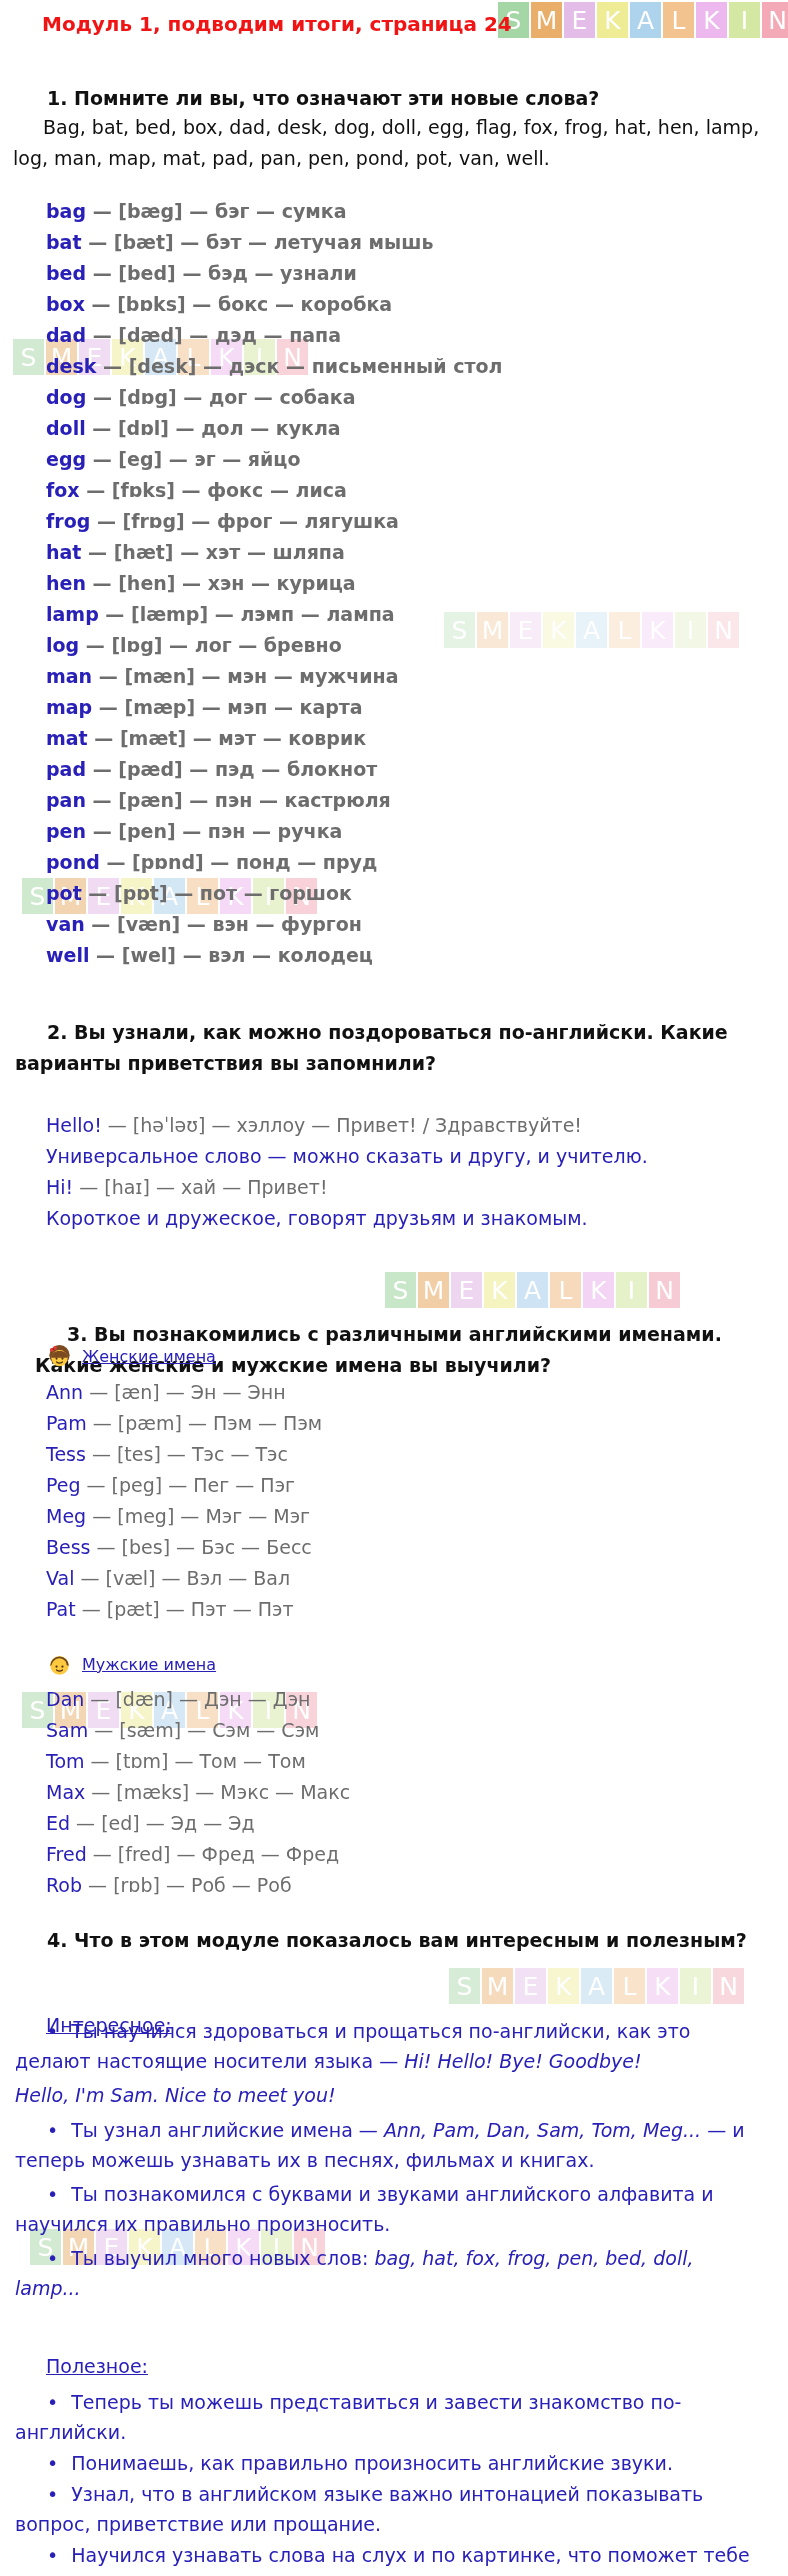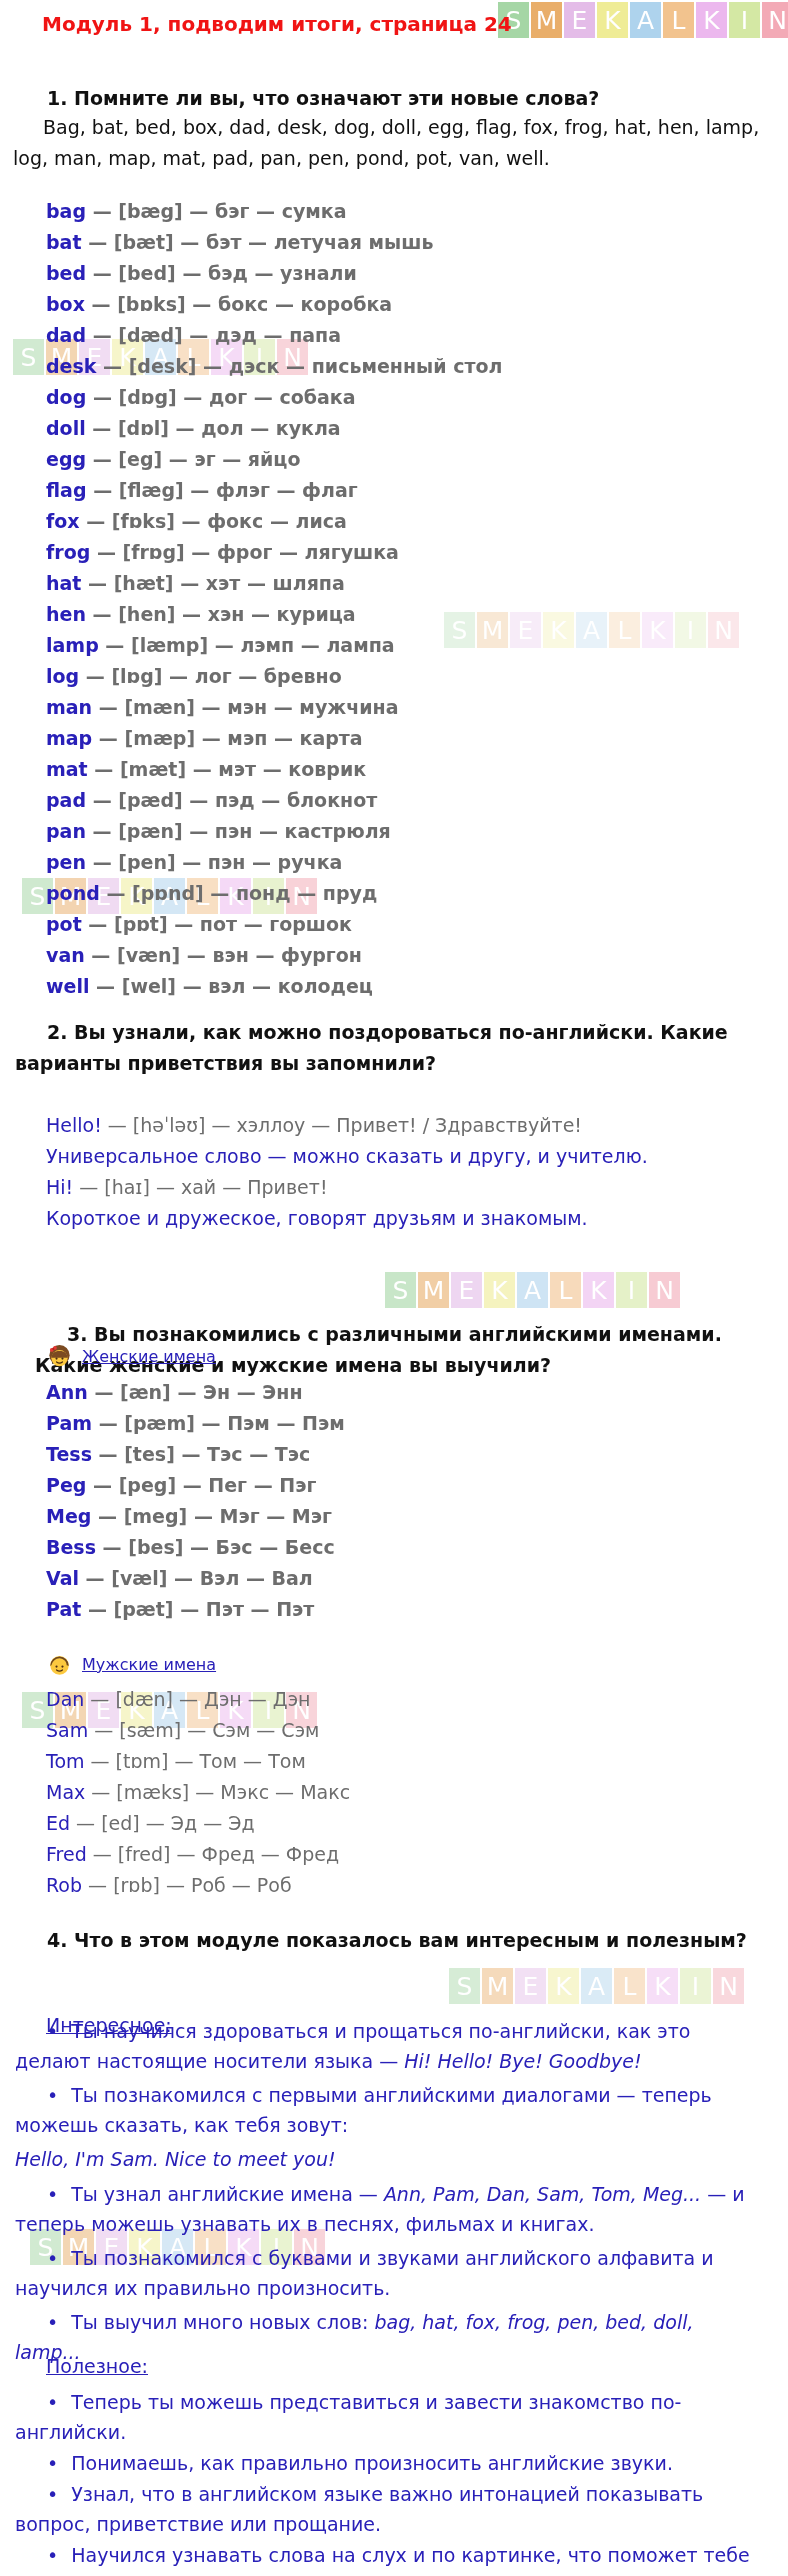--- a/index.html
+++ b/index.html
@@ -141,21 +141,20 @@
   <div class="abs" id="vocab" style="top:196px;font-weight:bold;">
       <div class="row"><span class="en">bag</span><span class="gr"> — [bæg] — бэг — сумка</span></div>
       <div class="row"><span class="en">bat</span><span class="gr"> — [bæt] — бэт — летучая мышь</span></div>
       <div class="row"><span class="en">bed</span><span class="gr"> — [bed] — бэд — узнали</span></div>
       <div class="row"><span class="en">box</span><span class="gr"> — [bɒks] — бокс — коробка</span></div>
       <div class="row"><span class="en">dad</span><span class="gr"> — [dæd] — дэд — папа</span></div>
       <div class="row"><span class="en">desk</span><span class="gr"> — [desk] — дэск — письменный стол</span></div>
       <div class="row"><span class="en">dog</span><span class="gr"> — [dɒg] — дог — собака</span></div>
       <div class="row"><span class="en">doll</span><span class="gr"> — [dɒl] — дол — кукла</span></div>
       <div class="row"><span class="en">egg</span><span class="gr"> — [eg] — эг — яйцо</span></div>
-      <div class="row"><span class="en">flag</span><span class="gr"> — [flæg] — флэг — флаг</span></div>
       <div class="row"><span class="en">fox</span><span class="gr"> — [fɒks] — фокс — лиса</span></div>
       <div class="row"><span class="en">frog</span><span class="gr"> — [frɒg] — фрог — лягушка</span></div>
       <div class="row"><span class="en">hat</span><span class="gr"> — [hæt] — хэт — шляпа</span></div>
       <div class="row"><span class="en">hen</span><span class="gr"> — [hen] — хэн — курица</span></div>
       <div class="row"><span class="en">lamp</span><span class="gr"> — [læmp] — лэмп — лампа</span></div>
       <div class="row"><span class="en">log</span><span class="gr"> — [lɒg] — лог — бревно</span></div>
       <div class="row"><span class="en">man</span><span class="gr"> — [mæn] — мэн — мужчина</span></div>
       <div class="row"><span class="en">map</span><span class="gr"> — [mæp] — мэп — карта</span></div>
       <div class="row"><span class="en">mat</span><span class="gr"> — [mæt] — мэт — коврик</span></div>
       <div class="row"><span class="en">pad</span><span class="gr"> — [pæd] — пэд — блокнот</span></div>
@@ -190,21 +189,21 @@
         <circle cx="12.5" cy="18.5" r="1.3" fill="#4a2c12"></circle>
         <circle cx="19.5" cy="18.5" r="1.3" fill="#4a2c12"></circle>
         <path d="M12.5 22.5q3.5 2.8 7 0" stroke="#4a2c12" stroke-width="1.4" fill="none" stroke-linecap="round"></path>
         <circle cx="6.8" cy="8.2" r="2.2" fill="#e53935"></circle>
         <circle cx="10.6" cy="5.8" r="2.2" fill="#e53935"></circle>
         <circle cx="8.7" cy="7" r="1.2" fill="#b71c1c"></circle>
       </svg>
     </span>
     <span class="t">Женские имена</span>
   </div>
-  <div class="abs" id="femList" style="top:1377px;font-weight:bold;">
+  <div class="abs" id="femList" style="top:1377px;">
       <div class="row"><span class="en">Ann</span><span class="gr"> — [æn] — Эн — Энн</span></div>
       <div class="row"><span class="en">Pam</span><span class="gr"> — [pæm] — Пэм — Пэм</span></div>
       <div class="row"><span class="en">Tess</span><span class="gr"> — [tes] — Тэс — Тэс</span></div>
       <div class="row"><span class="en">Peg</span><span class="gr"> — [peg] — Пег — Пэг</span></div>
       <div class="row"><span class="en">Meg</span><span class="gr"> — [meg] — Мэг — Мэг</span></div>
       <div class="row"><span class="en">Bess</span><span class="gr"> — [bes] — Бэс — Бесс</span></div>
       <div class="row"><span class="en">Val</span><span class="gr"> — [væl] — Вэл — Вал</span></div>
       <div class="row"><span class="en">Pat</span><span class="gr"> — [pæt] — Пэт — Пэт</span></div>
     </div>
 
@@ -232,21 +231,20 @@
 
   <div class="abs" style="top:1925px;">
     <div class="qh">4. Что в этом модуле показалось вам интересным и полезным?</div>
   </div>
 
   <div class="abs" style="top:1984px;margin-top:30px;">
     <div class="subh">Интересное:</div>
   </div>
   <div class="abs" id="intB" style="top:2016px;">
       <p class="b"><span class="dot">•</span><span>Ты научился здороваться и прощаться по-английски, как это делают настоящие носители языка — </span><span class="it">Hi! Hello! Bye! Goodbye!</span></p>
-      <p class="b"><span class="dot">•</span><span>Ты познакомился с первыми английскими диалогами — теперь можешь сказать, как тебя зовут:</span></p>
       <p class="b nb"><span class="it">Hello, I'm Sam. Nice to meet you!</span></p>
       <p class="b"><span class="dot">•</span><span>Ты узнал английские имена — </span><span class="it">Ann, Pam, Dan, Sam, Tom, Meg...</span><span> — и теперь можешь узнавать их в песнях, фильмах и книгах.</span></p>
       <p class="b"><span class="dot">•</span><span>Ты познакомился с буквами и звуками английского алфавита и научился их правильно произносить.</span></p>
       <p class="b"><span class="dot">•</span><span>Ты выучил много новых слов: </span><span class="it">bag, hat, fox, frog, pen, bed, doll, lamp...</span></p>
     </div>
 
   <div class="abs" style="top:2355px;">
     <div class="subh">Полезное:</div>
   </div>
   <div class="abs use" id="useB" style="top:2387px;">

